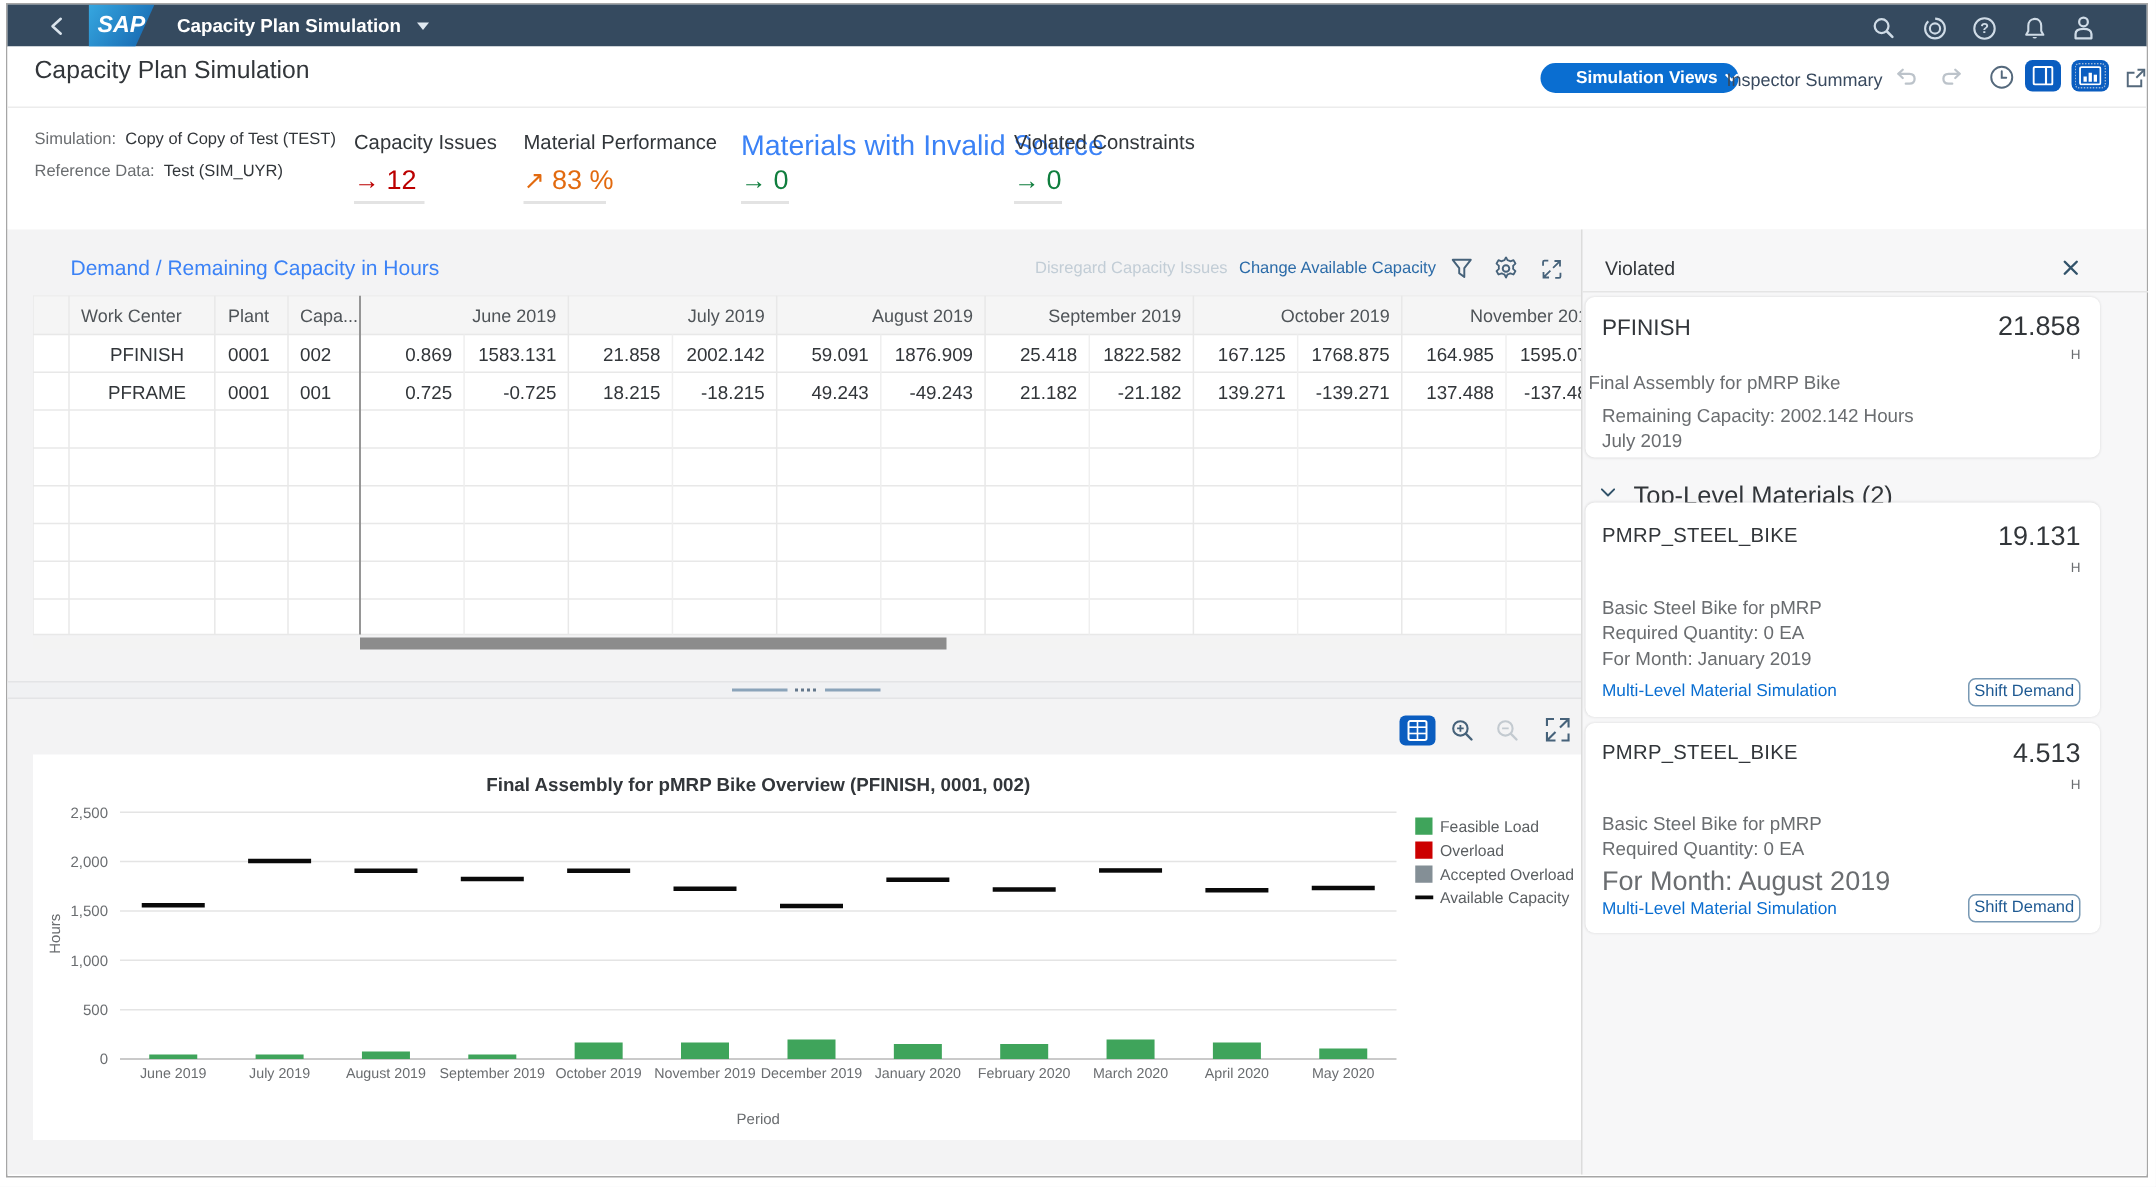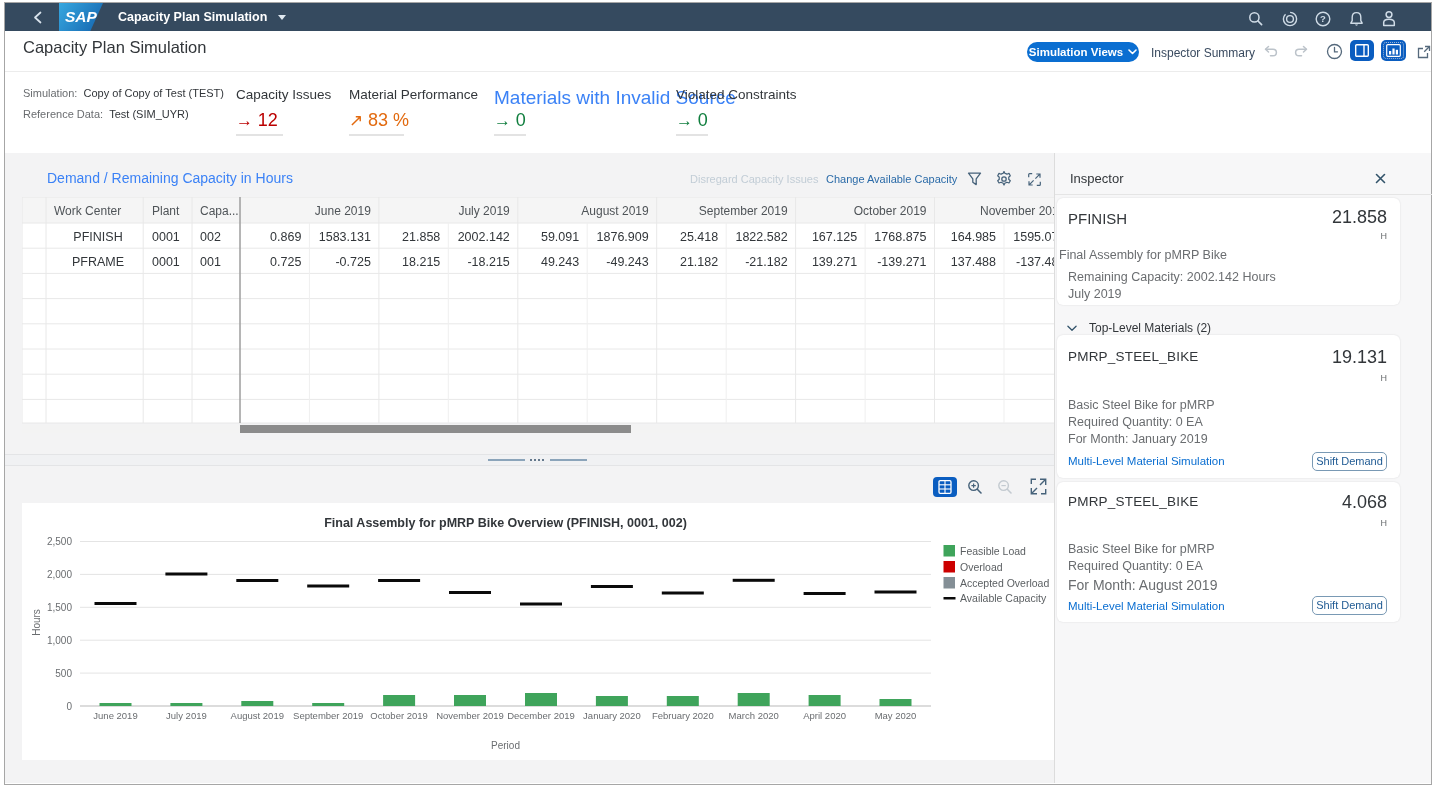--- a/index.html
+++ b/index.html
@@ -40,21 +40,21 @@
       <path d="M7.5 1.6 C10.2 1.6 11.8 3.6 11.8 6.2 L11.8 9.6 L13.2 12.2 L1.8 12.2 L3.2 9.6 L3.2 6.2 C3.2 3.6 4.8 1.6 7.5 1.6 Z" stroke="#cfdbe6" stroke-width="1.4" fill="none" stroke-linejoin="round"></path>
       <path d="M6 13.6 a1.6 1.6 0 0 0 3 0 Z" fill="#cfdbe6"></path>
     </svg>
   <svg class="abs" style="left:1376px;top:7px" width="16" height="17" viewBox="0 0 16 17">
       <circle cx="8" cy="4.6" r="2.9" stroke="#cfdbe6" stroke-width="1.5" fill="none"></circle>
       <path d="M2.7 15.5 L2.7 12.6 C2.7 10.4 4.6 9.2 8 9.2 C11.4 9.2 13.3 10.4 13.3 12.6 L13.3 15.5 Z" stroke="#cfdbe6" stroke-width="1.5" fill="none" stroke-linejoin="round"></path>
     </svg>
 </div>
 <div id="header">
   <div class="abs" style="left:18px;top:7px;font-size:16.5px;color:#32363a">Capacity Plan Simulation</div>
-  <div class="abs" style="left:1022px;top:11px;width:112px;height:20px;background:#0a6ed1;border-radius:10px;color:#fff;display:flex;align-items:center;justify-content:center">
+  <div class="abs" style="left:1022px;top:11px;width:132px;height:20px;background:#0a6ed1;border-radius:10px;color:#fff;display:flex;align-items:center;justify-content:flex-end">
       <span style="font-size:11.5px;font-weight:bold">Simulation Views</span>
       <svg style="margin-left:5px" width="9" height="6" viewBox="0 0 9 6">
         <path d="M1 1 L4.5 4.5 L8 1" stroke="#fff" stroke-width="1.6" fill="none" stroke-linecap="round" stroke-linejoin="round"></path>
       </svg>
     </div>
   <div class="abs" style="left:1146px;top:15px;font-size:12px;color:#394a5f">Inspector Summary</div>
   <svg class="abs" style="left:1259px;top:14px" width="14" height="13" viewBox="0 0 14 13">
       <path d="M4.5 1.5 L1.5 4.2 L4.5 7" stroke="#bcc3ca" stroke-width="1.5" fill="none" stroke-linecap="round" stroke-linejoin="round"></path>
       <path d="M1.8 4.2 L9 4.2 C11.2 4.2 12.4 5.6 12.4 7.5 C12.4 9.4 11.2 10.8 9 10.8 L6.5 10.8" stroke="#bcc3ca" stroke-width="1.5" fill="none" stroke-linecap="round"></path>
     </svg>
@@ -269,50 +269,50 @@
 <text x="938" y="51.5" font-size="10.5" fill="#5b5f62">Feasible Load</text>
 <rect x="921.5" y="58" width="11.5" height="11.5" fill="#cc0000"></rect>
 <text x="938" y="67.5" font-size="10.5" fill="#5b5f62">Overload</text>
 <rect x="921.5" y="74" width="11.5" height="11.5" fill="#848f96"></rect>
 <text x="938" y="83.5" font-size="10.5" fill="#5b5f62">Accepted Overload</text>
 <rect x="921.5" y="94" width="12" height="2.5" fill="#0a0a0a"></rect>
 <text x="938" y="99" font-size="10.5" fill="#5b5f62">Available Capacity</text>
 </svg>
 
 <div id="inspector">
-  <div class="abs" style="left:15px;top:18px;font-size:13px;color:#32363a">Inspector</div>
+  <div class="abs" style="left:15px;top:18px;font-size:13px;color:#32363a">Violated</div>
   <svg class="abs" style="left:320px;top:20px" width="11" height="11" viewBox="0 0 11 11">
       <path d="M1.5 1.5 L9.5 9.5 M9.5 1.5 L1.5 9.5" stroke="#32536a" stroke-width="1.6" stroke-linecap="round"></path>
     </svg>
   <div class="abs" style="left:0;top:41px;width:377px;height:1px;background:#e5e5e5"></div>
   <div class="card" style="top:45px;height:107px">
     <div class="abs" style="left:11px;top:12px;font-size:15px;color:#32363a">PFINISH</div>
     <div class="abs" style="right:13px;top:9px;font-size:18px;color:#32363a">21.858</div>
     <div class="abs" style="right:13px;top:33px;font-size:9px;color:#6a6d70">H</div>
     <div class="abs" style="left:2px;top:50px;font-size:12.5px;color:#6a6d70">Final Assembly for pMRP Bike</div>
     <div class="abs" style="left:11px;top:72px;font-size:12.5px;color:#6a6d70">Remaining Capacity: 2002.142 Hours</div>
     <div class="abs" style="left:11px;top:89px;font-size:12.5px;color:#6a6d70">July 2019</div>
   </div>
   <svg class="abs" style="left:12px;top:172px" width="10" height="7" viewBox="0 0 11 7">
       <path d="M1 1 L5.5 5.5 L10 1" stroke="#32536a" stroke-width="1.4" fill="none" stroke-linecap="round" stroke-linejoin="round"></path>
     </svg>
-  <div class="abs" style="left:34px;top:168px;font-size:12px;color:#32363a">Top-Level Materials (2)</div>
+  <div class="abs" style="left:34px;top:168px;font-size:17px;color:#32363a">Top-Level Materials (2)</div>
   <div class="card" style="top:182px;height:143px">
     <div class="abs" style="left:11px;top:14px;font-size:13.5px;color:#32363a;letter-spacing:0.2px">PMRP_STEEL_BIKE</div>
     <div class="abs" style="right:13px;top:12px;font-size:18px;color:#32363a">19.131</div>
     <div class="abs" style="right:13px;top:38px;font-size:9px;color:#6a6d70">H</div>
     <div class="abs" style="left:11px;top:63px;font-size:12.5px;color:#6a6d70">Basic Steel Bike for pMRP</div>
     <div class="abs" style="left:11px;top:80px;font-size:12.5px;color:#6a6d70">Required Quantity: 0 EA</div>
     <div class="abs" style="left:11px;top:97px;font-size:12.5px;color:#6a6d70">For Month: January 2019</div>
     <div class="abs" style="left:11px;top:120px;font-size:11.5px;color:#0a6ed1">Multi-Level Material Simulation</div>
     <div class="abs" style="right:13px;top:117px;width:75px;height:19px;border:1px solid #7999b4;border-radius:5px;font-size:11px;color:#1f5a93;text-align:center;line-height:17px;white-space:nowrap">Shift Demand</div>
   </div>
   <div class="card" style="top:329px;height:140px">
     <div class="abs" style="left:11px;top:12px;font-size:13.5px;color:#32363a;letter-spacing:0.2px">PMRP_STEEL_BIKE</div>
-    <div class="abs" style="right:13px;top:10px;font-size:18px;color:#32363a">4.068</div>
+    <div class="abs" style="right:13px;top:10px;font-size:18px;color:#32363a">4.513</div>
     <div class="abs" style="right:13px;top:36px;font-size:9px;color:#6a6d70">H</div>
     <div class="abs" style="left:11px;top:60px;font-size:12.5px;color:#6a6d70">Basic Steel Bike for pMRP</div>
     <div class="abs" style="left:11px;top:77px;font-size:12.5px;color:#6a6d70">Required Quantity: 0 EA</div>
-    <div class="abs" style="left:11px;top:95px;font-size:14px;color:#6a6d70">For Month: August 2019</div>
+    <div class="abs" style="left:11px;top:95px;font-size:18px;color:#6a6d70">For Month: August 2019</div>
     <div class="abs" style="left:11px;top:118px;font-size:11.5px;color:#0a6ed1">Multi-Level Material Simulation</div>
     <div class="abs" style="right:13px;top:114px;width:75px;height:19px;border:1px solid #7999b4;border-radius:5px;font-size:11px;color:#1f5a93;text-align:center;line-height:17px;white-space:nowrap">Shift Demand</div>
   </div>
 </div>
 
 </body></html>

